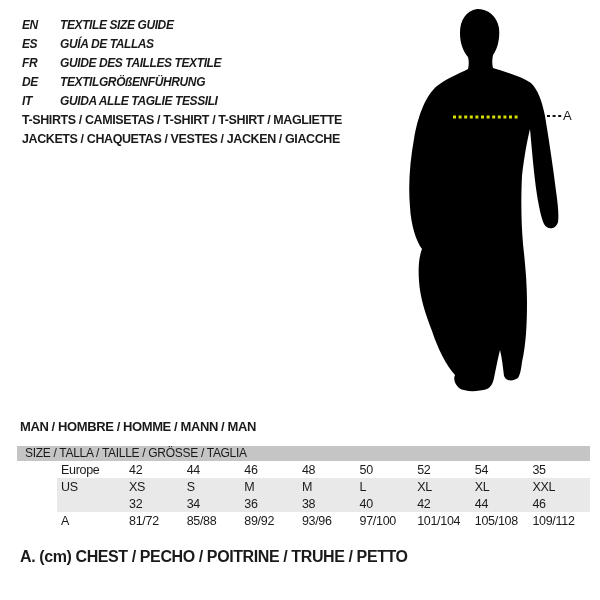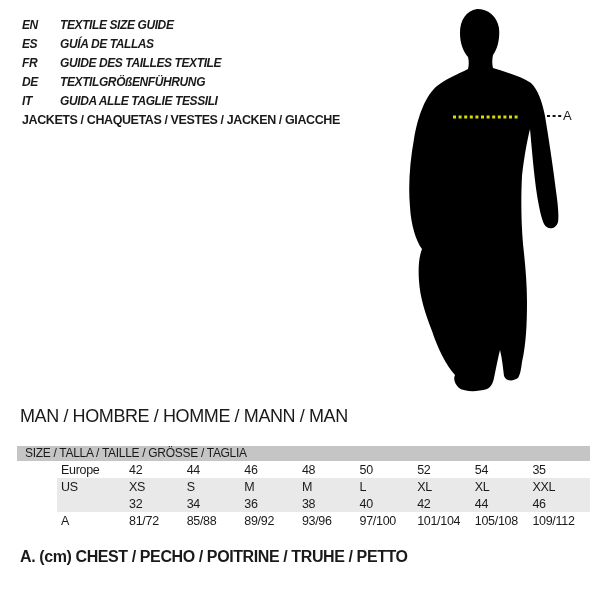--- a/index.html
+++ b/index.html
@@ -14,21 +14,21 @@
   .lang-row{display:flex;height:19px;align-items:flex-end;
     font-weight:bold;font-size:12px;letter-spacing:-0.4px;font-style:italic;}
   .lang-code{width:38px;}
   
   .cats{top:111px;left:22px;font-weight:bold;font-size:12.5px;
     letter-spacing:-0.4px;line-height:19px;}
   
   .figure-wrap{left:390px;top:0;width:210px;height:410px;}
   .a-label{left:563px;top:108px;font-size:13px;letter-spacing:0;}
   
-  .man-line{top:406px;left:20px;font-weight:normal;font-size:18px;letter-spacing:-0.4px;}
+  .man-line{top:419px;left:20px;font-weight:bold;font-size:13px;letter-spacing:-0.4px;}
   
   .sg-table{left:17px;top:446px;width:573px;}
   .t-header{height:15px;line-height:15px;padding-left:8px;
     font-size:12px;letter-spacing:-0.3px;}
   .t-row{display:flex;height:17px;align-items:center;
     font-size:12.5px;letter-spacing:-0.3px;margin-left:40px;}
   .t-lbl{width:68px;padding-left:4px;}
   .t-val{flex:1;}
   
   .footnote{top:548px;left:20px;font-weight:bold;font-size:16px;letter-spacing:-0.4px;}
@@ -53,20 +53,21 @@
     <span class="lang-code">DE</span>
     <span class="lang-label">TEXTILGRÖßENFÜHRUNG</span>
   </div>
   <div class="lang-row">
     <span class="lang-code">IT</span>
     <span class="lang-label">GUIDA ALLE TAGLIE TESSILI</span>
   </div>
 </div>
 
 <div class="abs cats">
+  <div>T-SHIRTS / CAMISETAS / T-SHIRT / T-SHIRT / MAGLIETTE</div>
   <div>JACKETS / CHAQUETAS / VESTES / JACKEN / GIACCHE</div>
 </div>
 
 <div class="abs figure-wrap">
   <svg width="210" height="410" viewBox="0 0 210 410" xmlns="http://www.w3.org/2000/svg">
     <path fill="#000000" d="
       M 87 9
       C 98 9 107 16 109 28
       C 110 38 108 48 103 55
       C 102 60 102 64 103 68

